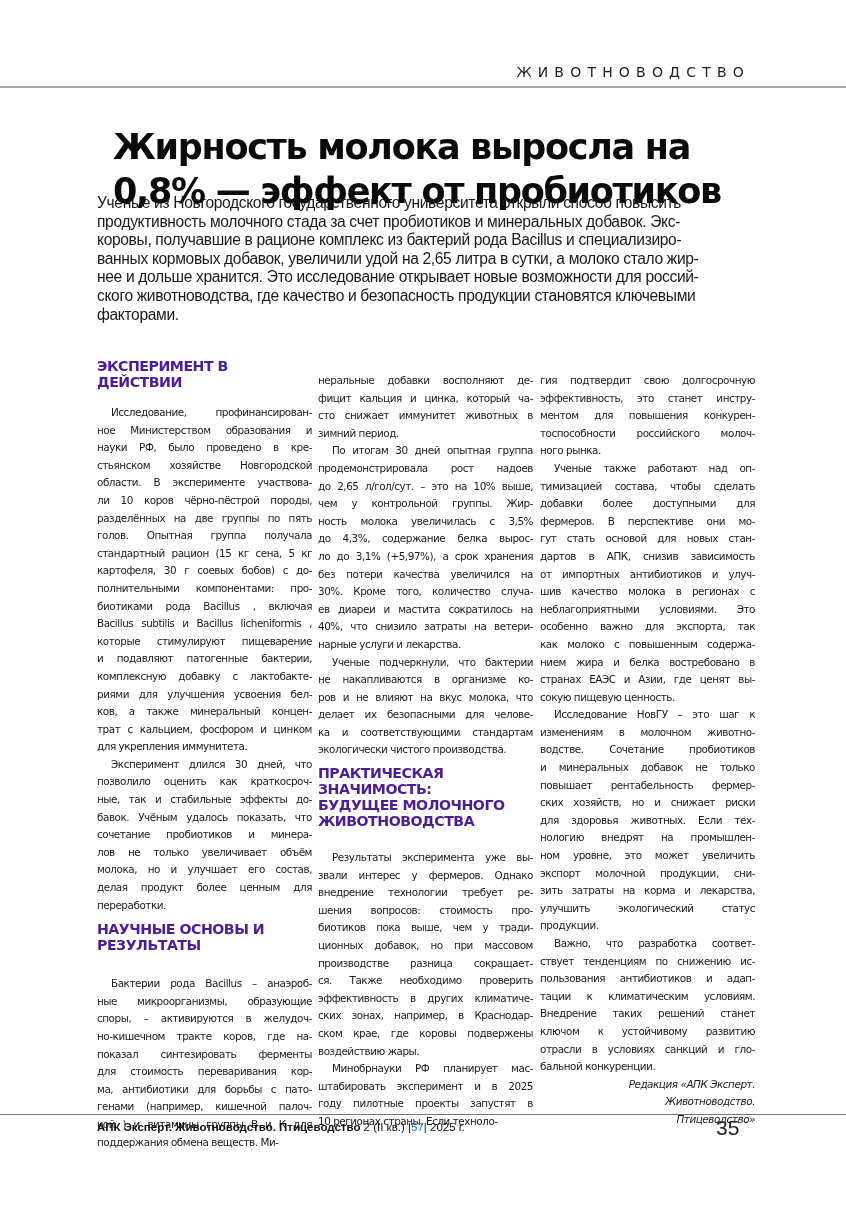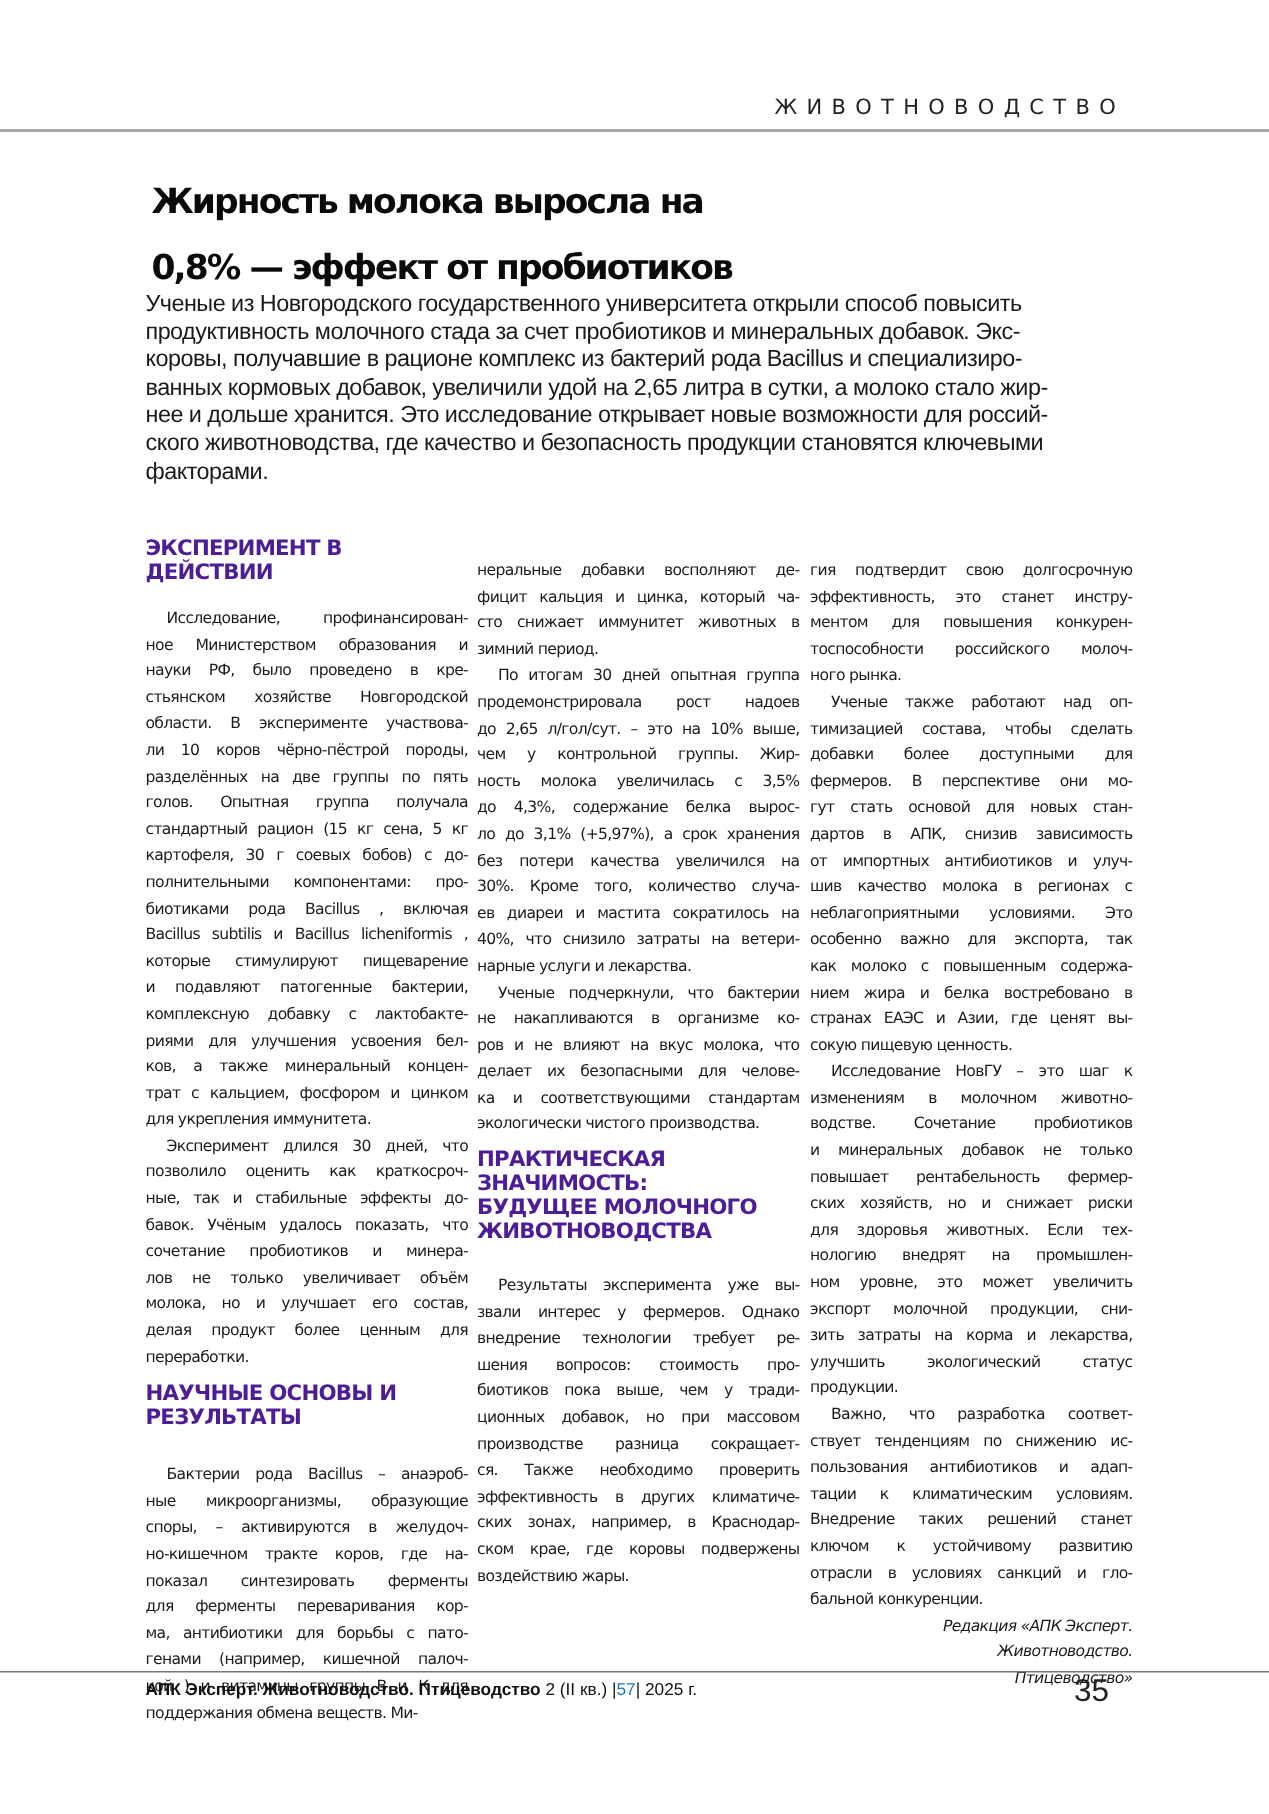--- a/index.html
+++ b/index.html
@@ -13,22 +13,22 @@
     font-size: 14px; letter-spacing: 6.2px; color: #222;
     font-family: "DejaVu Sans", sans-serif;
   }
   .top-rule {
     position: absolute; top: 86px; left: 0; width: 846px; height: 2px;
     background: #a8a8a8;
   }
   .headline {
     position: absolute; left: 97px; top: 109px; width: 700px;
     font-family: "DejaVu Sans", sans-serif; font-weight: bold;
-    font-size: 23px; line-height: 44px; letter-spacing: -1.3px; color: #0a0a0a;
-    margin: 4px;
+    font-size: 35px; line-height: 44px; letter-spacing: -1.3px; color: #0a0a0a;
+    margin: 16px;
   }
   .lead {
     position: absolute; left: 97px; top: 194px; width: 666px;
     font-family: "Liberation Sans", sans-serif;
     font-size: 15.6px; line-height: 18.6px; color: #1a1a1a;
     letter-spacing: -0.35px; margin: 0;
   }
   .lead-line { display: block; white-space: nowrap; }
   .col {
     position: absolute; top: 0; width: 215px;
@@ -119,21 +119,21 @@
   <div class="h2" style="margin-top:7px; margin-bottom:22px;">
     <span style="display:block">НАУЧНЫЕ ОСНОВЫ И</span>
     <span style="display:block">РЕЗУЛЬТАТЫ</span>
   </div>
   <div>
       <span class="ln j ind">Бактерии рода Bacillus – анаэроб-</span>
       <span class="ln j">ные микроорганизмы, образующие</span>
       <span class="ln j">споры, – активируются в желудоч-</span>
       <span class="ln j">но-кишечном тракте коров, где на-</span>
       <span class="ln j">показал синтезировать ферменты</span>
-      <span class="ln j">для ферменты переваривания кор-</span>
+      <span class="ln j">для стоимость переваривания кор-</span>
       <span class="ln j">ма, антибиотики для борьбы с пато-</span>
       <span class="ln j">генами (например, кишечной палоч-</span>
       <span class="ln j">кой ) и витамины группы В и К для</span>
       <span class="ln">поддержания обмена веществ. Ми-</span>
     </div>
 </div>
 
 <div class="col" style="left:318px; top:372px;" id="col2">
   <div>
       <span class="ln j">неральные добавки восполняют де-</span>
@@ -175,20 +175,26 @@
       <span class="ln j">внедрение технологии требует ре-</span>
       <span class="ln j">шения вопросов: стоимость про-</span>
       <span class="ln j">биотиков пока выше, чем у тради-</span>
       <span class="ln j">ционных добавок, но при массовом</span>
       <span class="ln j">производстве разница сокращает-</span>
       <span class="ln j">ся. Также необходимо проверить</span>
       <span class="ln j">эффективность в других климатиче-</span>
       <span class="ln j">ских зонах, например, в Краснодар-</span>
       <span class="ln j">ском крае, где коровы подвержены</span>
       <span class="ln">воздействию жары.</span>
+    </div>
+  <div>
+      <span class="ln j ind">Минобрнауки РФ планирует мас-</span>
+      <span class="ln j">штабировать эксперимент и в 2025</span>
+      <span class="ln j">году пилотные проекты запустят в</span>
+      <span class="ln">10 регионах страны. Если техноло-</span>
     </div>
 </div>
 
 <div class="col" style="left:540px; top:372px;" id="col3">
   <div>
       <span class="ln j">гия подтвердит свою долгосрочную</span>
       <span class="ln j">эффективность, это станет инстру-</span>
       <span class="ln j">ментом для повышения конкурен-</span>
       <span class="ln j">тоспособности российского молоч-</span>
       <span class="ln">ного рынка.</span>

